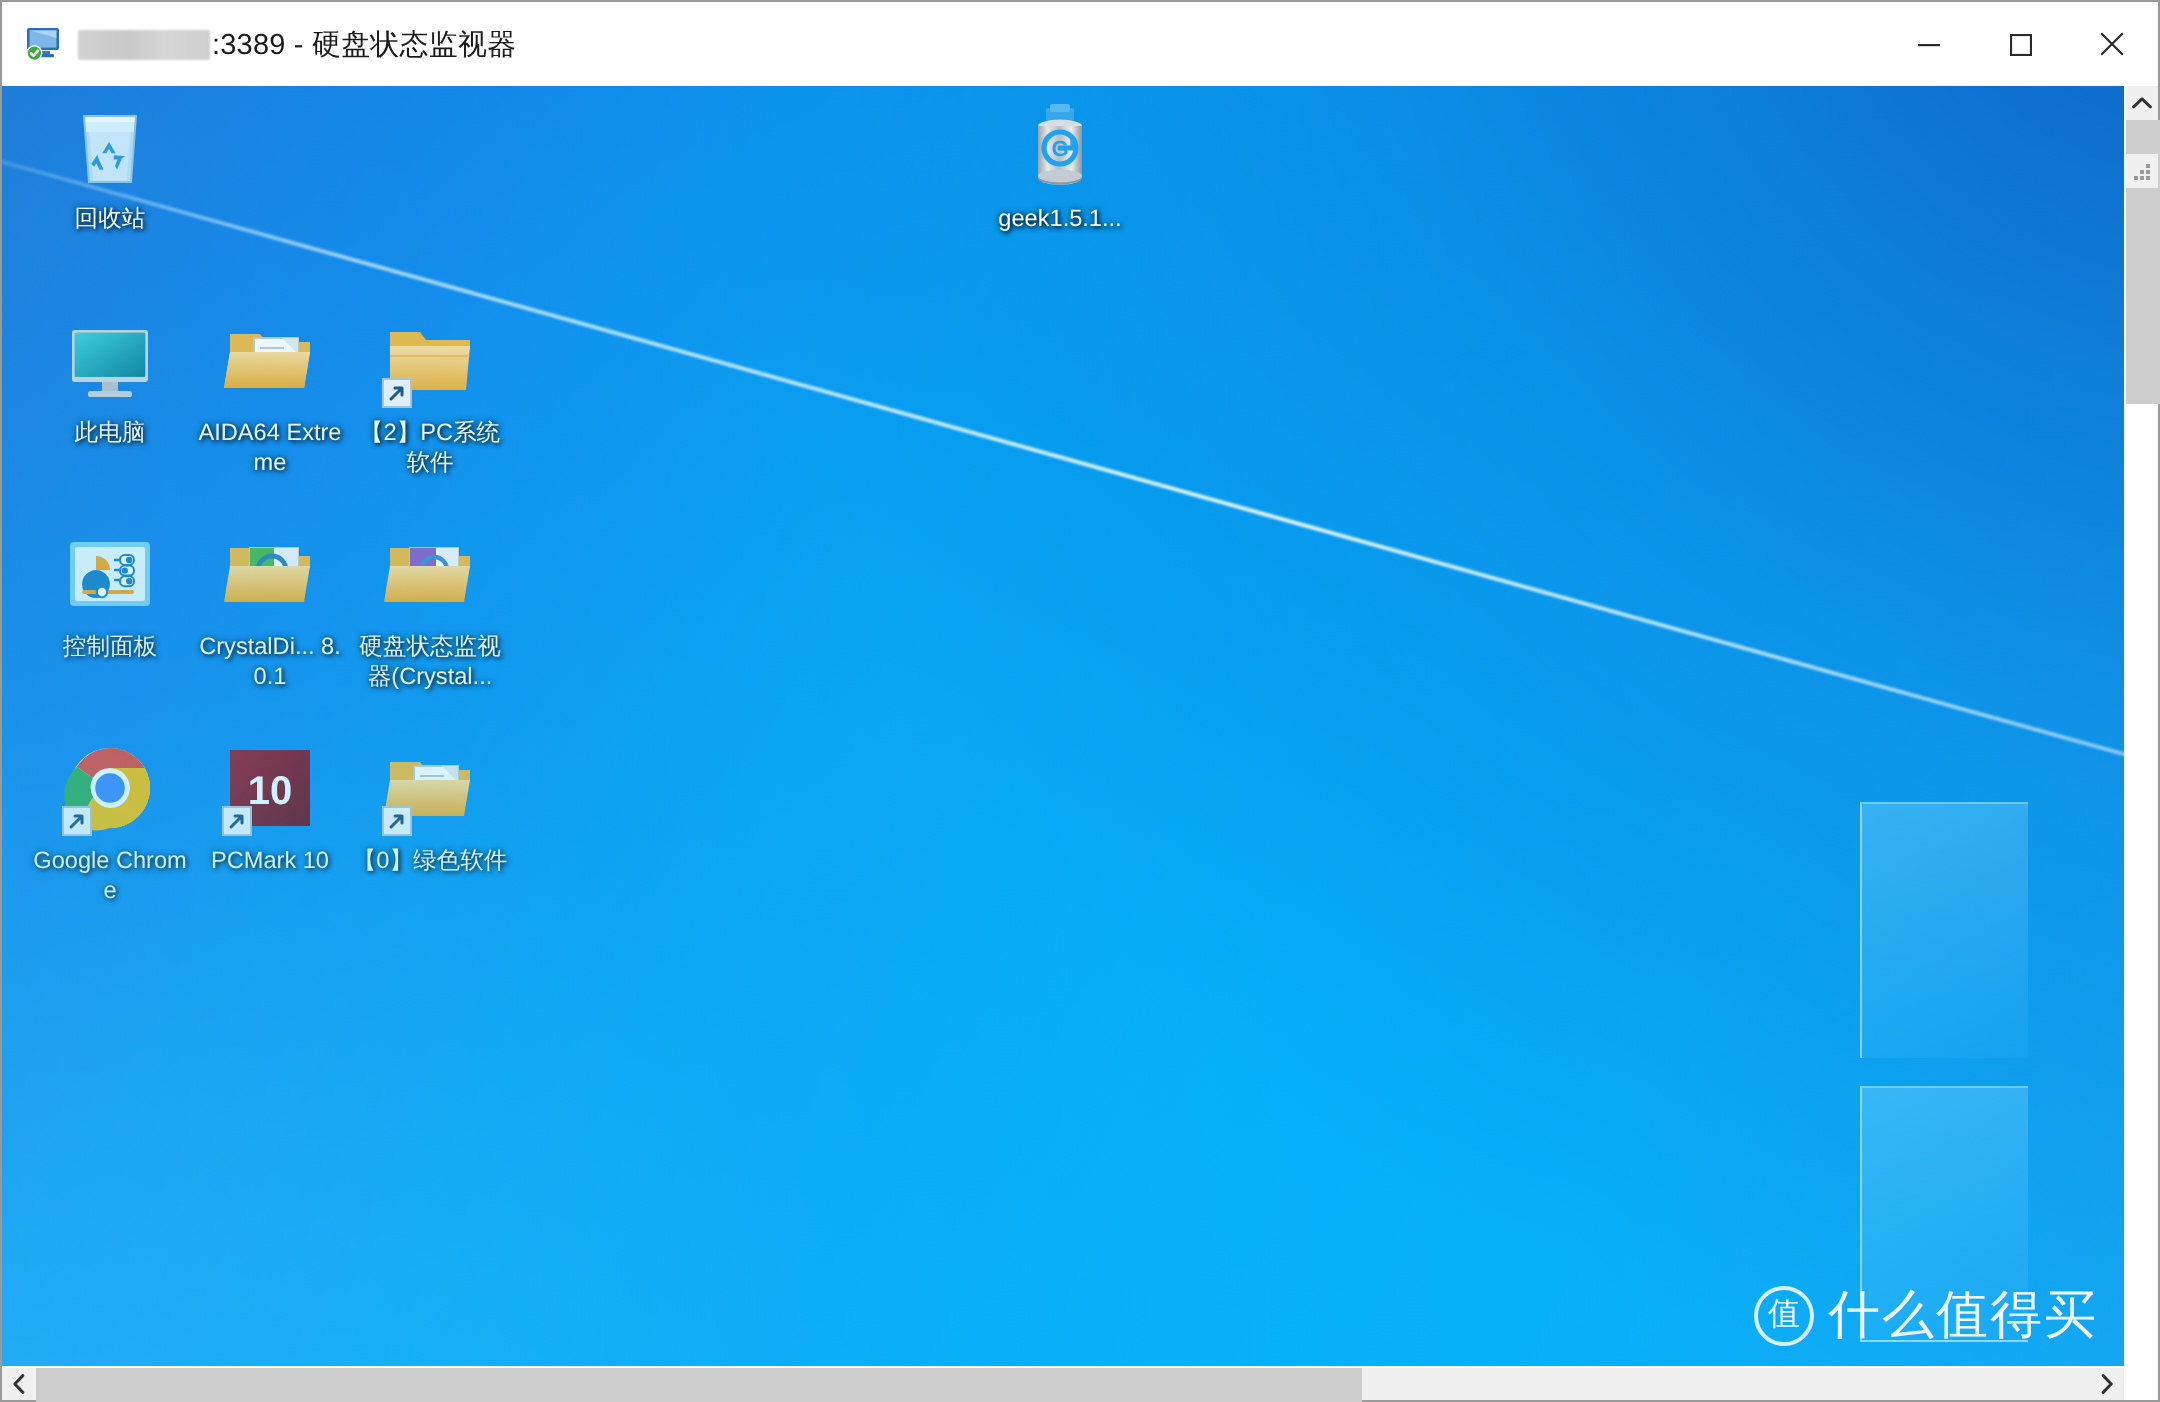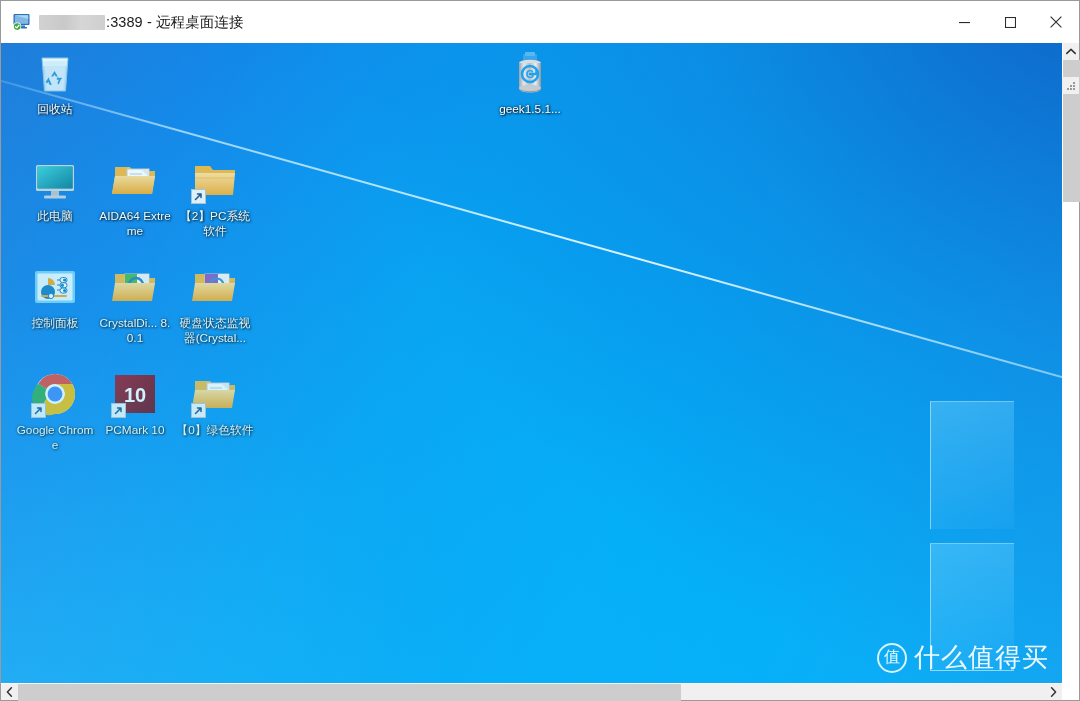--- a/index.html
+++ b/index.html
@@ -221,21 +221,21 @@
           <path d="M2.8 2.2 L16.2 2.2 L16.2 6 Z" fill="#a9d4f5"></path>
           <rect x="6" y="12.4" width="7" height="1.6" fill="#3a79bd"></rect>
           <rect x="4" y="14" width="11" height="1.6" rx="0.6" fill="#2d6fb8"></rect>
           <circle cx="5.2" cy="13.6" r="4" fill="#ffffff"></circle>
           <circle cx="5.2" cy="13.6" r="3.3" fill="#3faa3f"></circle>
           <path d="M3.5 13.7 L4.7 14.9 L7 12.3" stroke="#ffffff" stroke-width="1.3" fill="none" stroke-linecap="round" stroke-linejoin="round"></path>
         </svg>
       </span>
       <span id="title-text-wrap">
         <span id="host-redaction"></span>
-          <span>:3389 - 远程桌面连接</span>
+          <span>:3389 - 硬盘状态监视器</span>
       </span>
     </div>
 
     <div id="win-controls">
       <div class="win-btn" id="minimize-button">
         <svg width="11" height="11" viewBox="0 0 11 11">
             <rect x="0" y="5" width="11" height="1.1" fill="#2b2b2b"></rect>
           </svg>
       </div>
       <div class="win-btn" id="maximize-button">

